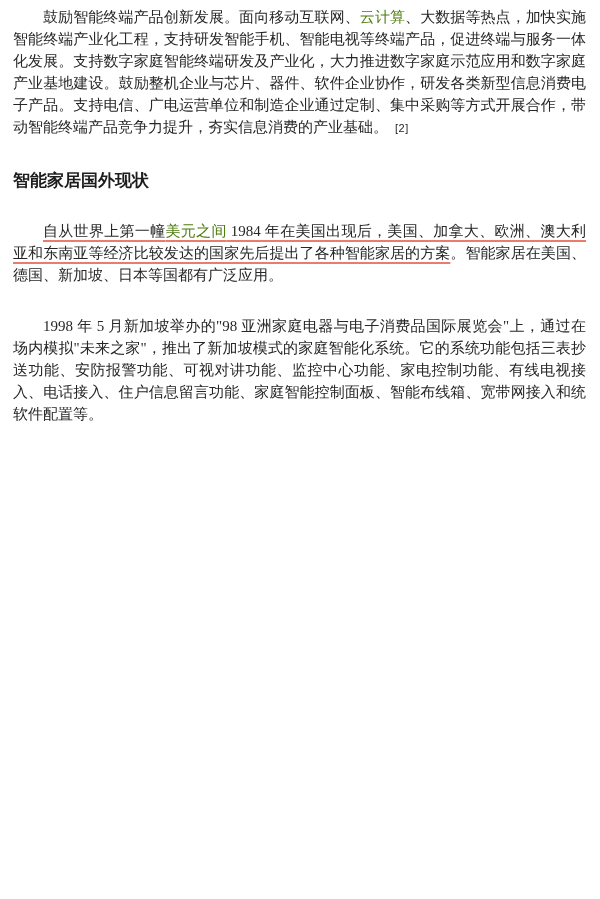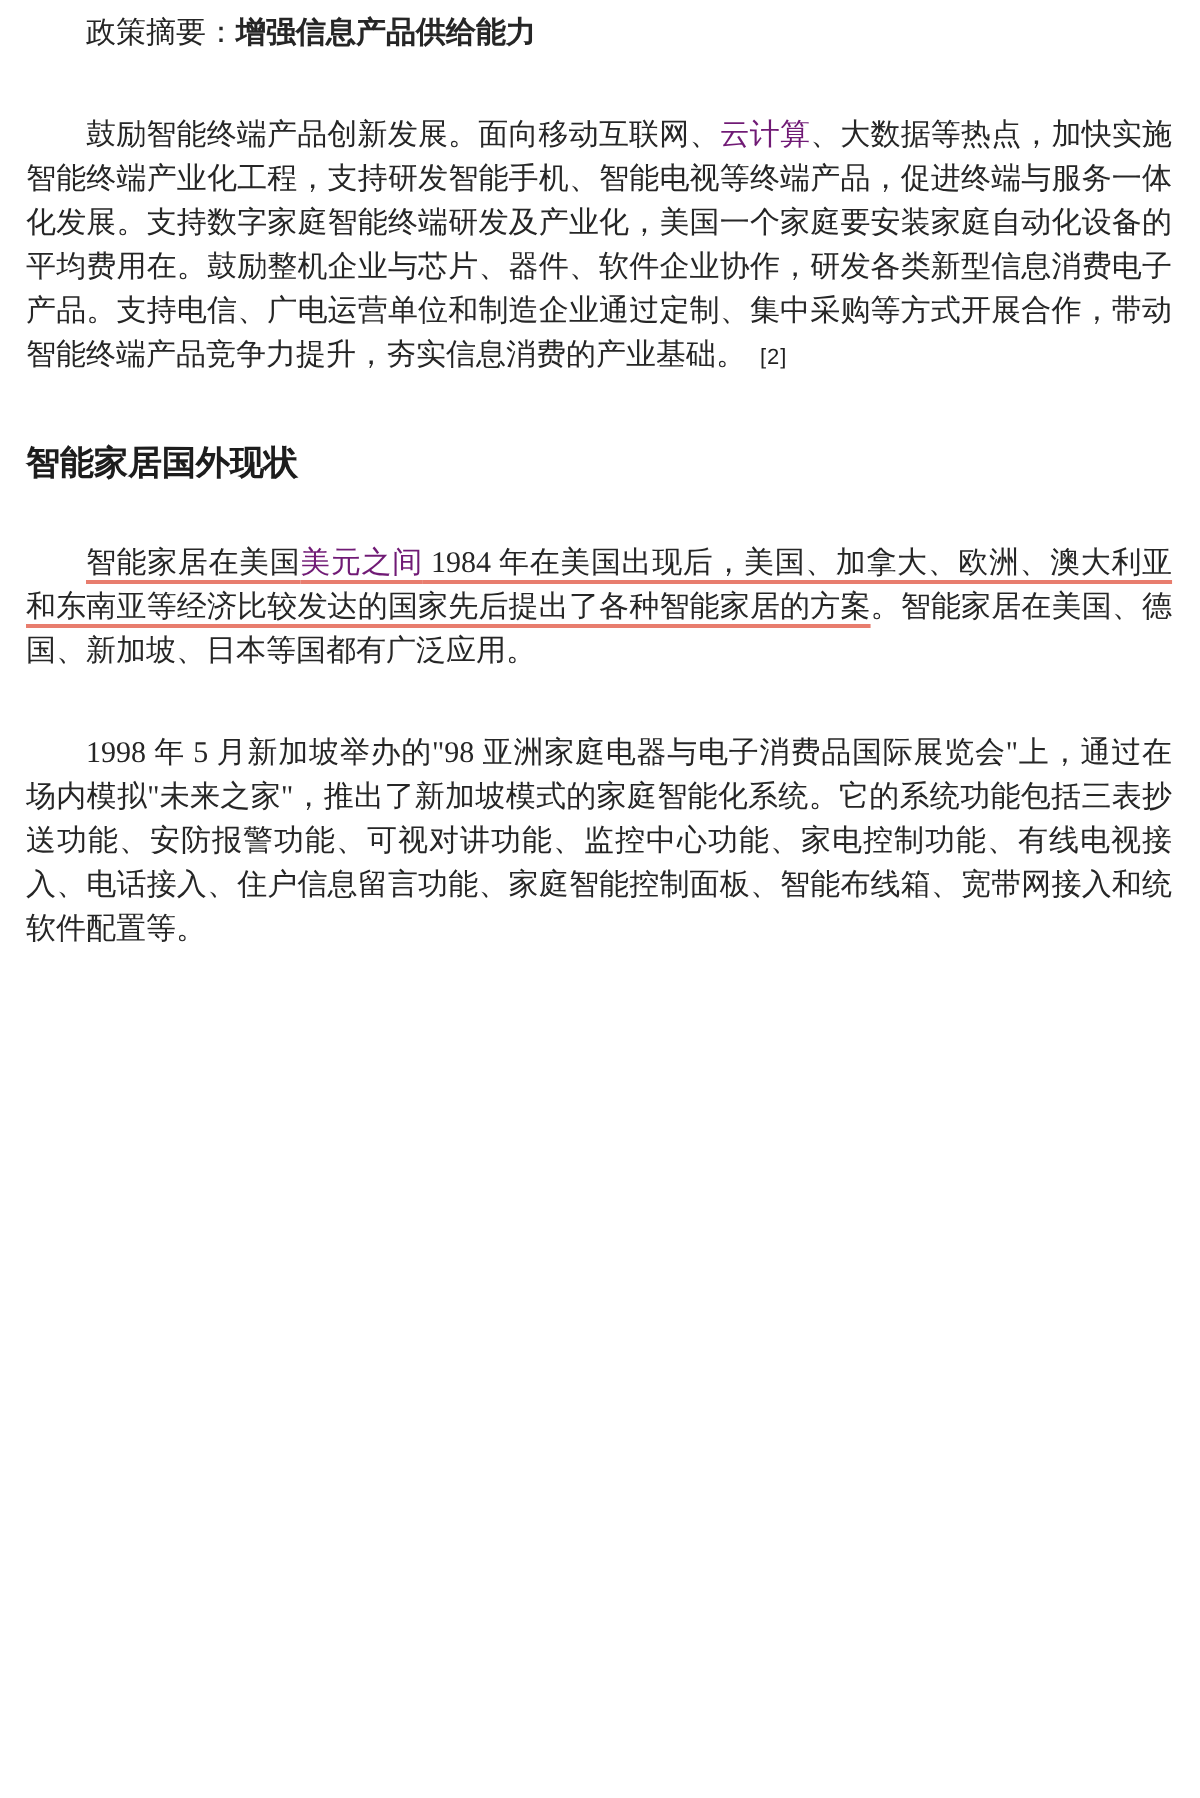--- a/index.html
+++ b/index.html
@@ -26,21 +26,21 @@
   }
   h2.section-heading {
     font-size: 17px;
     line-height: 25px;
     font-weight: bold;
     color: #1d1d1d;
     margin: 16px 0 27px 0;
   }
   .bold { font-weight: bold; }
   .link {
-    color: #701a75;
+    color: #4d7c0f;
     text-decoration: none;
     cursor: pointer;
   }
   .red-underline {
     text-decoration: underline;
     text-decoration-color: #e87d6e;
     text-decoration-thickness: 2px;
     text-underline-offset: 3.5px;
   }
   .citation {
@@ -50,25 +50,24 @@
     letter-spacing: 0.5px;
     font-family: "Liberation Sans", "DejaVu Sans", sans-serif;
   }
 </style>
 </head>
 <body>
 
 <div class="page">
 
 
-  <p class="body-par"><span>政策摘要：</span><span class="bold">增强信息产品供给能力</span></p>
 
-  <p class="body-par"><span>鼓励智能终端产品创新发展。面向移动互联网、</span><a class="link">云计算</a><span>、大数据等热点，加快实施智能终端产业化工程，支持研发智能手机、智能电视等终端产品，促进终端与服务一体化发展。支持数字家庭智能终端研发及产业化，美国一个家庭要安装家庭自动化设备的平均费用在。鼓励整机企业与芯片、器件、软件企业协作，研发各类新型信息消费电子产品。支持电信、广电运营单位和制造企业通过定制、集中采购等方式开展合作，带动智能终端产品竞争力提升，夯实信息消费的产业基础。</span><span class="citation">[2]</span></p>
+  <p class="body-par"><span>鼓励智能终端产品创新发展。面向移动互联网、</span><a class="link">云计算</a><span>、大数据等热点，加快实施智能终端产业化工程，支持研发智能手机、智能电视等终端产品，促进终端与服务一体化发展。支持数字家庭智能终端研发及产业化，大力推进数字家庭示范应用和数字家庭产业基地建设。鼓励整机企业与芯片、器件、软件企业协作，研发各类新型信息消费电子产品。支持电信、广电运营单位和制造企业通过定制、集中采购等方式开展合作，带动智能终端产品竞争力提升，夯实信息消费的产业基础。</span><span class="citation">[2]</span></p>
 
   <h2 class="section-heading">智能家居国外现状</h2>
 
-  <p class="body-par"><span class="red-underline"><span>智能家居在美国</span><a class="link">美元之间</a><span> 1984 年在美国出现后，美国、加拿大、欧洲、澳大利亚和东南亚等经济比较发达的国家先后提出了各种智能家居的方案</span></span><span>。智能家居在美国、德国、新加坡、日本等国都有广泛应用。</span></p>
+  <p class="body-par"><span class="red-underline"><span>自从世界上第一幢</span><a class="link">美元之间</a><span> 1984 年在美国出现后，美国、加拿大、欧洲、澳大利亚和东南亚等经济比较发达的国家先后提出了各种智能家居的方案</span></span><span>。智能家居在美国、德国、新加坡、日本等国都有广泛应用。</span></p>
 
   <p class="body-par">1998 年 5 月新加坡举办的"98 亚洲家庭电器与电子消费品国际展览会"上，通过在场内模拟"未来之家"，推出了新加坡模式的家庭智能化系统。它的系统功能包括三表抄送功能、安防报警功能、可视对讲功能、监控中心功能、家电控制功能、有线电视接入、电话接入、住户信息留言功能、家庭智能控制面板、智能布线箱、宽带网接入和统软件配置等。</p>
 
 
 
 </div>
 
 </body></html>

